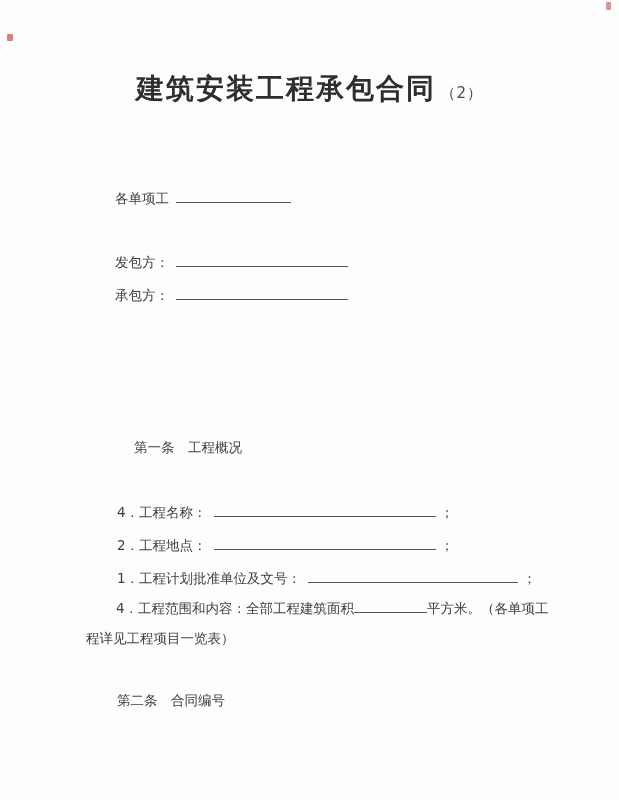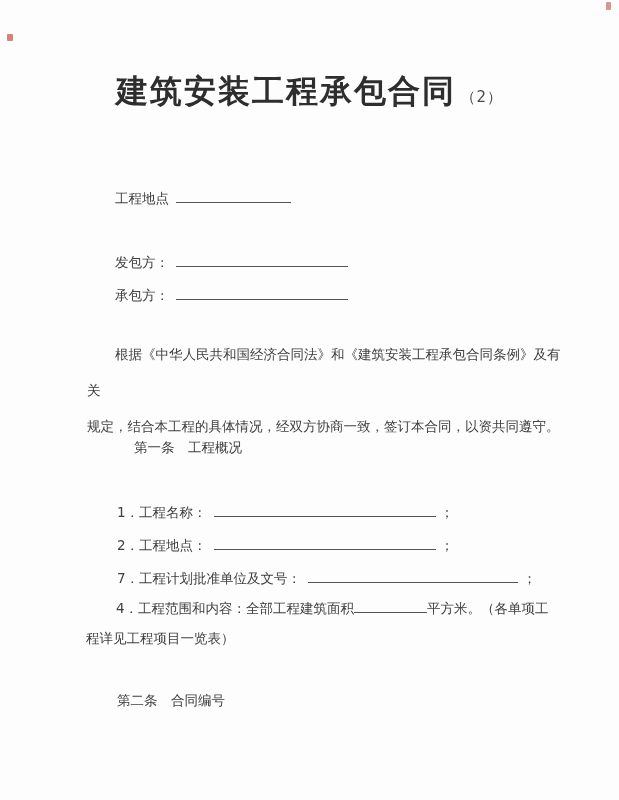--- a/index.html
+++ b/index.html
@@ -19,21 +19,21 @@
 
   .title {
     position: absolute;
     top: 70px; left: 0;
     width: 100%;
     text-align: center;
     color: #2e2e2e;
     white-space: nowrap;
   }
   .title .main {
-    font-size: 32px;
+    font-size: 28px;
     font-weight: bold;
     letter-spacing: 2px;
   }
   .title .suffix {
     font-size: 15px;
     font-weight: normal;
     color: #4a4a4a;
     letter-spacing: 1px;
   }
 
@@ -93,52 +93,51 @@
 
   <span class="red-mark tl" style="background: rgb(192, 64, 56);"></span>
   <span class="red-mark tr" style="background: rgb(192, 64, 56);"></span>
 
   <div class="title">
     <span class="main">建筑安装工程承包合同</span>
     <span class="suffix">（2）</span>
   </div>
 
   <div class="line pos-contract">
-    <span>工程地点</span>
+    <span>各单项工</span>
     <span class="blank w-contract"></span>
   </div>
 
   <div class="line pos-party-a">
     <span>发包方：</span>
     <span class="blank w-party"></span>
   </div>
 
   <div class="line pos-party-b">
     <span>承包方：</span>
     <span class="blank w-party"></span>
   </div>
 
-  <div class="intro"><span>根据《中华人民共和国经济合同法》和《建筑安装工程承包合同条例》及有关</span><br><span>规定，结合本工程的具体情况，经双方协商一致，签订本合同，以资共同遵守。</span></div>
 
   <div class="line pos-sec1">第一条　工程概况</div>
 
   <div class="line pos-item1">
-    <span>1．工程名称：</span>
+    <span>4．工程名称：</span>
     <span class="blank w-item12"></span>
     <span>；</span>
   </div>
 
   <div class="line pos-item2">
     <span>2．工程地点：</span>
     <span class="blank w-item12"></span>
     <span>；</span>
   </div>
 
   <div class="line pos-item3">
-    <span>7．工程计划批准单位及文号：</span>
+    <span>1．工程计划批准单位及文号：</span>
     <span class="blank w-item3"></span>
     <span>；</span>
   </div>
 
   <div class="item4"><span>4．工程范围和内容：全部工程建筑面积</span><span class="blank w-item4"></span><span>平方米。（各单项工</span><br><span>程详见工程项目一览表）</span></div>
 
   <div class="line pos-sec2">第二条　合同编号</div>
 
 </div>
 

